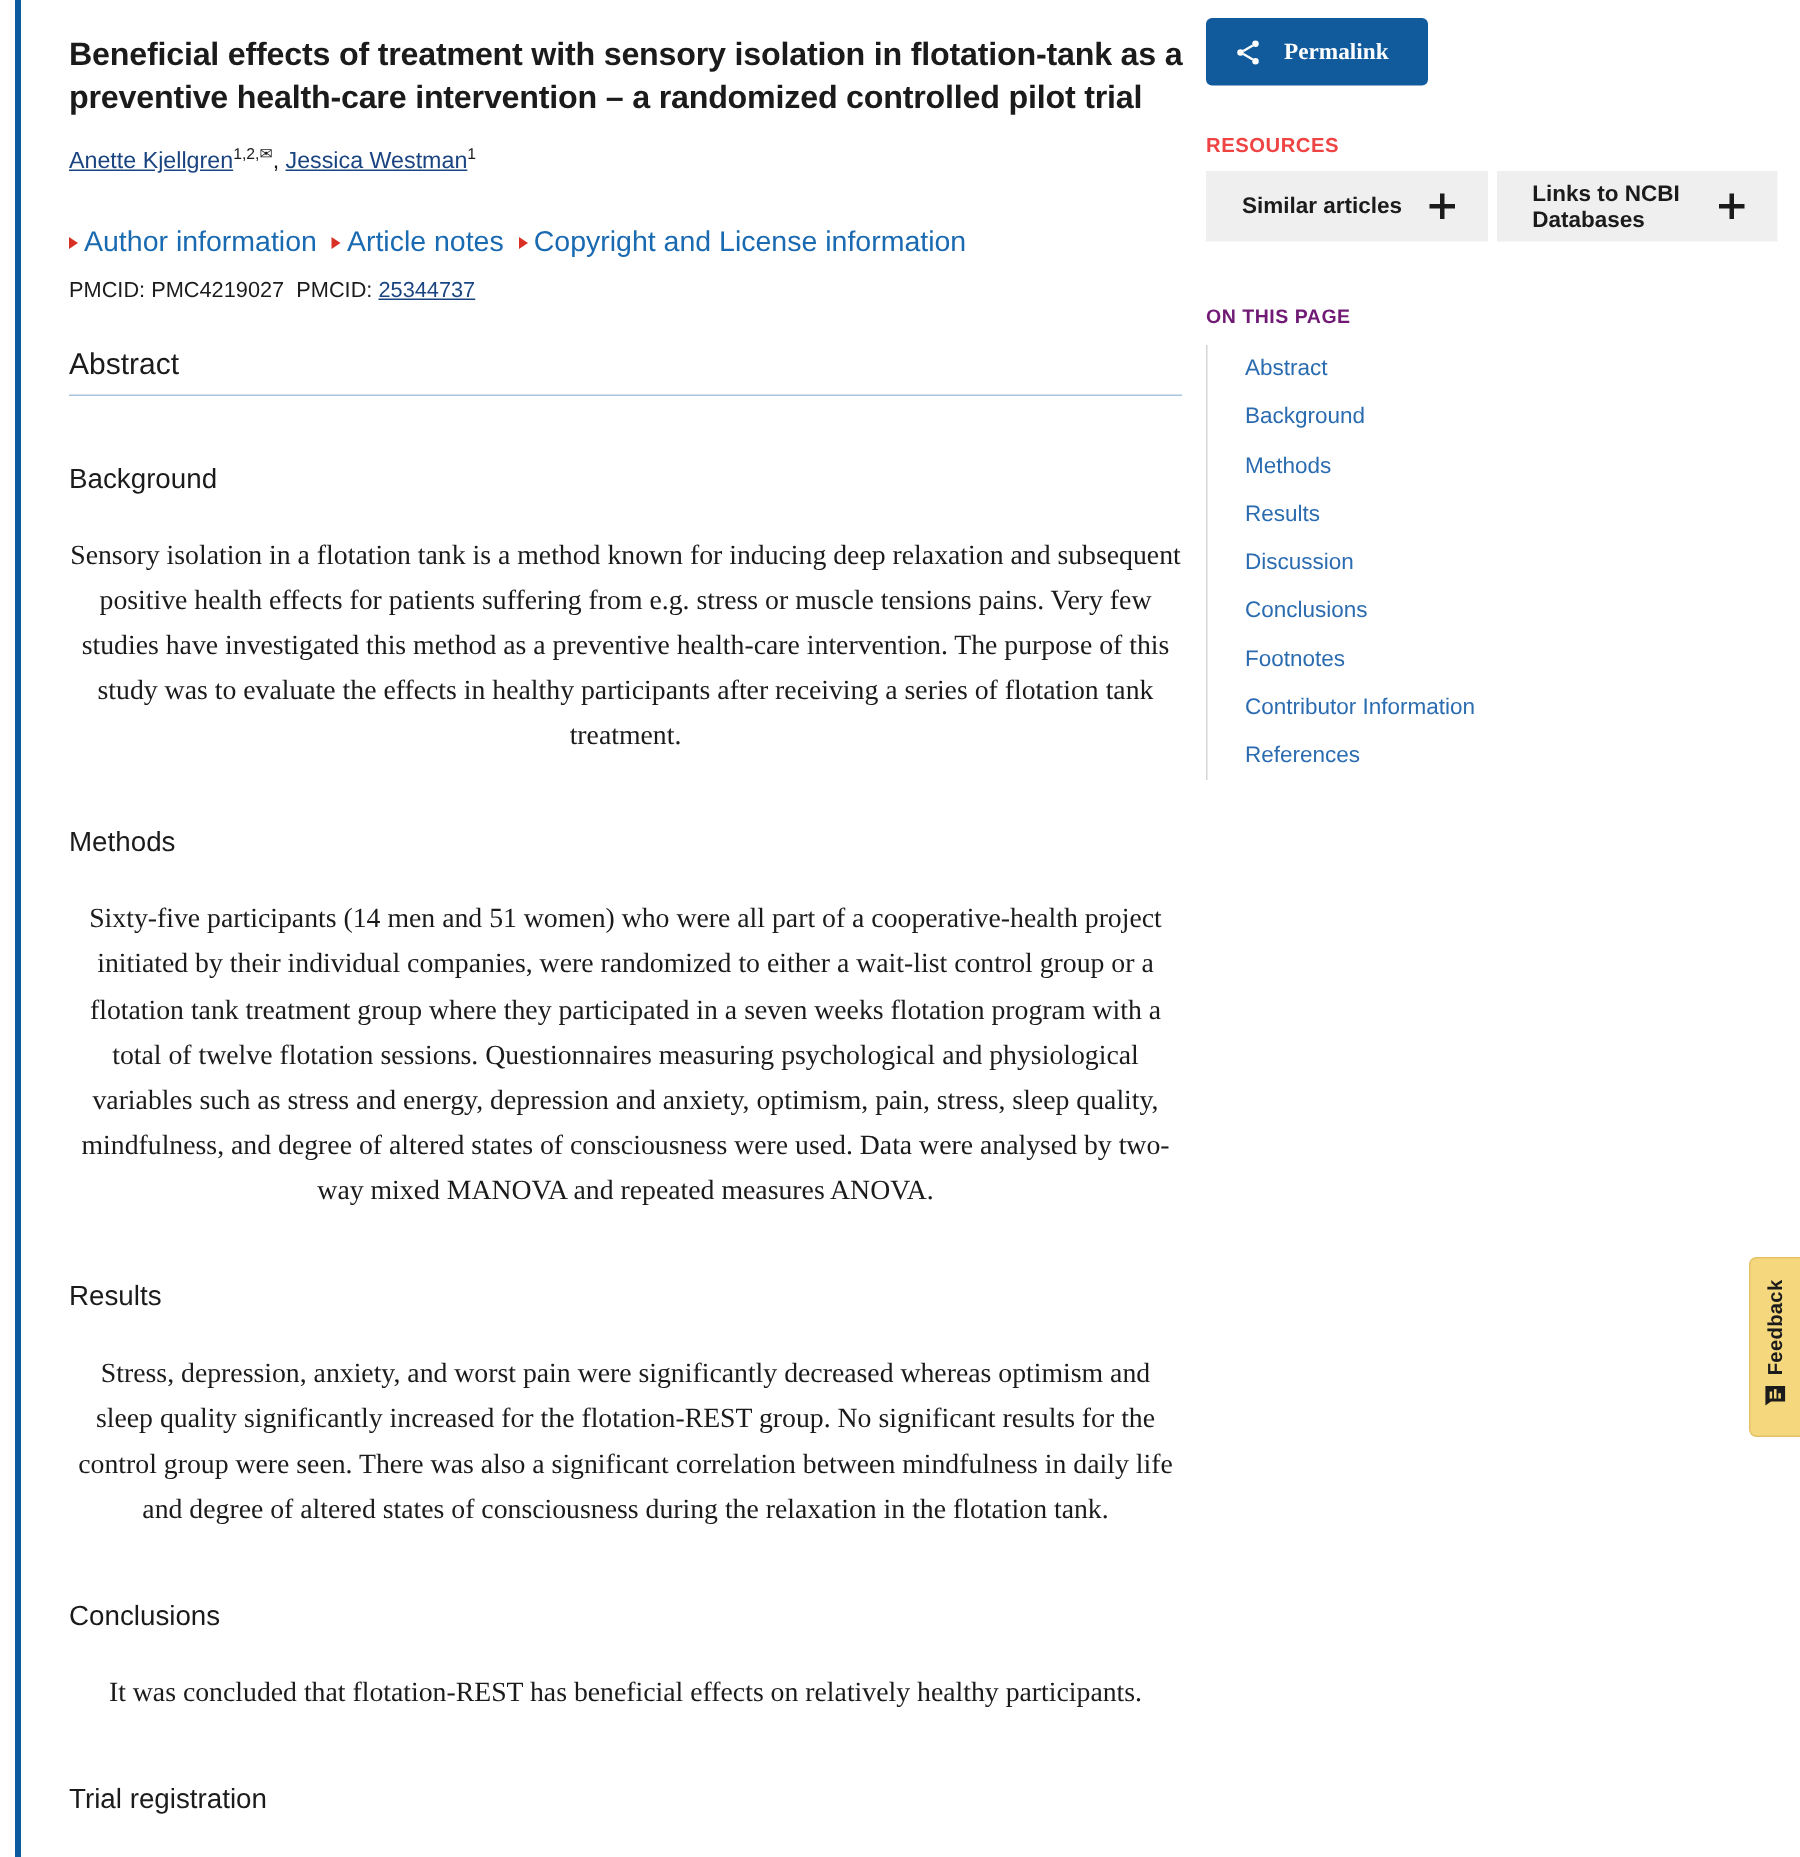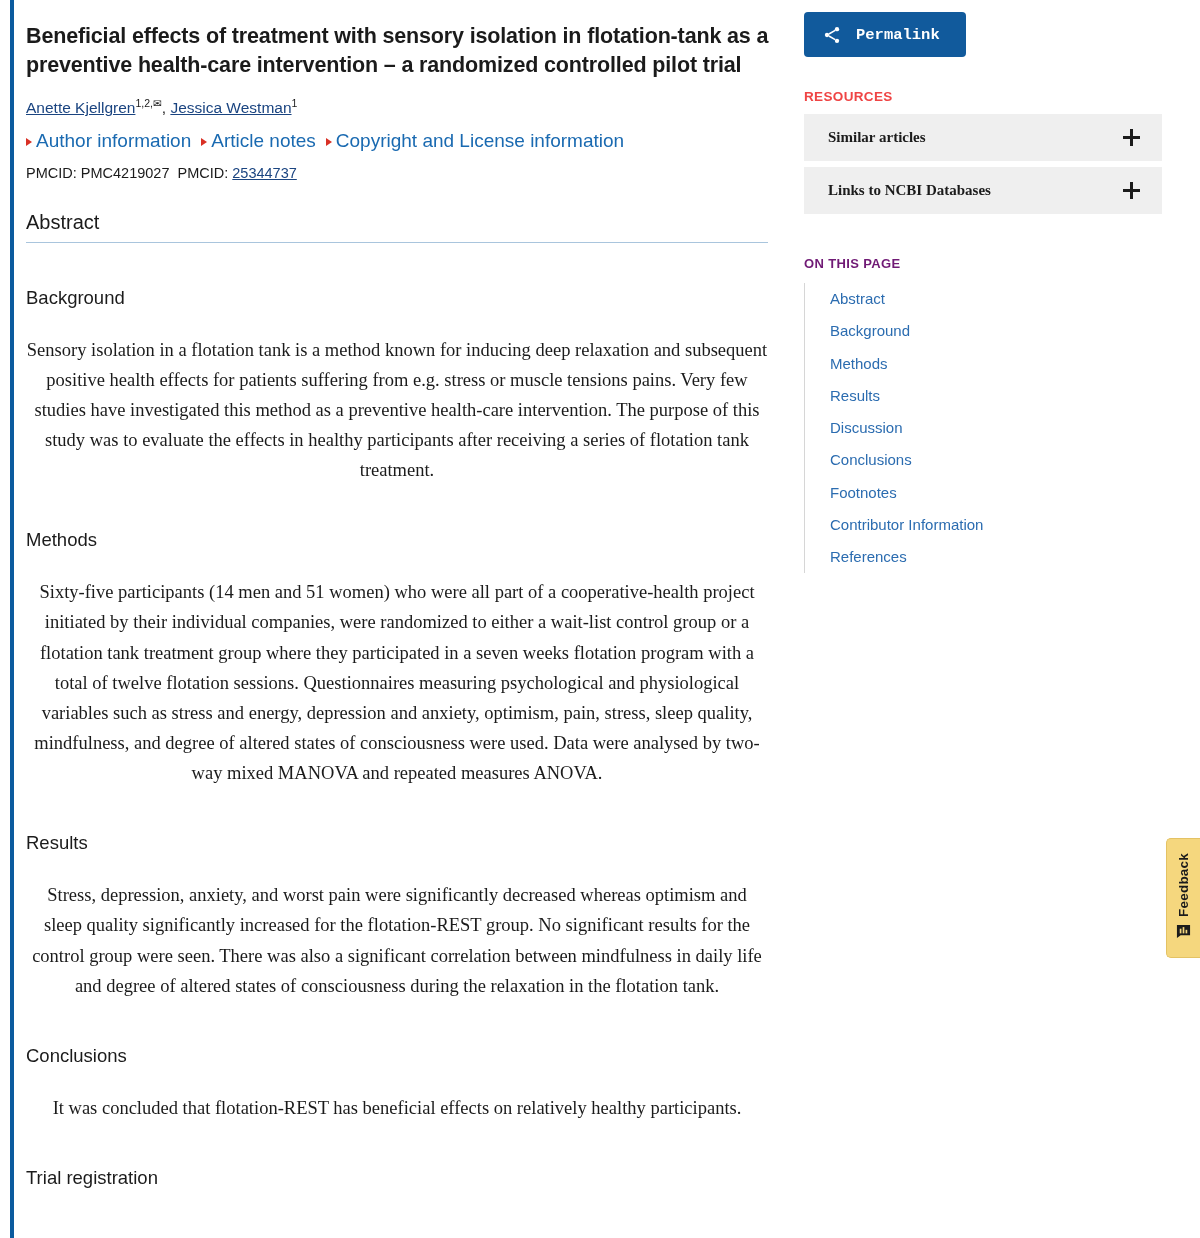--- a/index.html
+++ b/index.html
@@ -35,42 +35,42 @@
   
   #cols {
     position: absolute;
     left: 0; top: 0;
     width: 1200px;
     display: flex;
     align-items: flex-start;
   }
   #main-col {
     width: 790px;
-    padding: 22px 0 0 26px;
+    padding: 22px 0 0 46px;
   }
   #side-col {
     width: 395px;
     padding: 12px 0 0 14px;
   }
 
   
   .article-title {
     font-family: "Liberation Sans", sans-serif;
     font-size: 21.5px;
     font-weight: 700;
     line-height: 1.33;
     letter-spacing: -0.15px;
     color: #1b1b1b;
     margin: 0 0 18px 0;
     max-width: 750px;
   }
   .authors {
     font-size: 15.5px;
     line-height: 1.2;
-    margin: 0 0 10px 0;
+    margin: 0 0 31px 0;
     color: #1b1b1b;
   }
   .authors a {
     color: #1a4480;
     text-decoration: underline;
   }
   .authors sup {
     font-size: 10.5px;
     vertical-align: super;
     color: #1b1b1b;
@@ -136,35 +136,35 @@
   .permalink-btn {
     display: inline-flex;
     align-items: center;
     gap: 14px;
     background: #115a9c;
     color: #ffffff;
     border: none;
     border-radius: 4px;
     padding: 0 26px 0 18px;
     height: 45px;
-    font-family: Liberation Mono, monospace;
+    font-family: Liberation Serif, serif;
     font-size: 15.5px;
     font-weight: 700;
     cursor: pointer;
   }
   .permalink-btn .share-ico { display: inline-flex; }
 
   .side-head {
     font-size: 13.5px;
     font-weight: 700;
     letter-spacing: 0.35px;
     color: #ef4444;
     margin: 32px 0 10px 0;
   }
-  .res-list { display: flex; flex-direction: column; gap: 6px; font-family: Liberation Serif, serif; }
+  .res-list { display: flex; flex-direction: row; gap: 6px; }
   .res-item {
     background: #efefef;
     height: 47px;
     display: flex;
     align-items: center;
     justify-content: space-between;
     padding: 0 22px 0 24px;
     cursor: pointer;
     width: 358px;
   }

